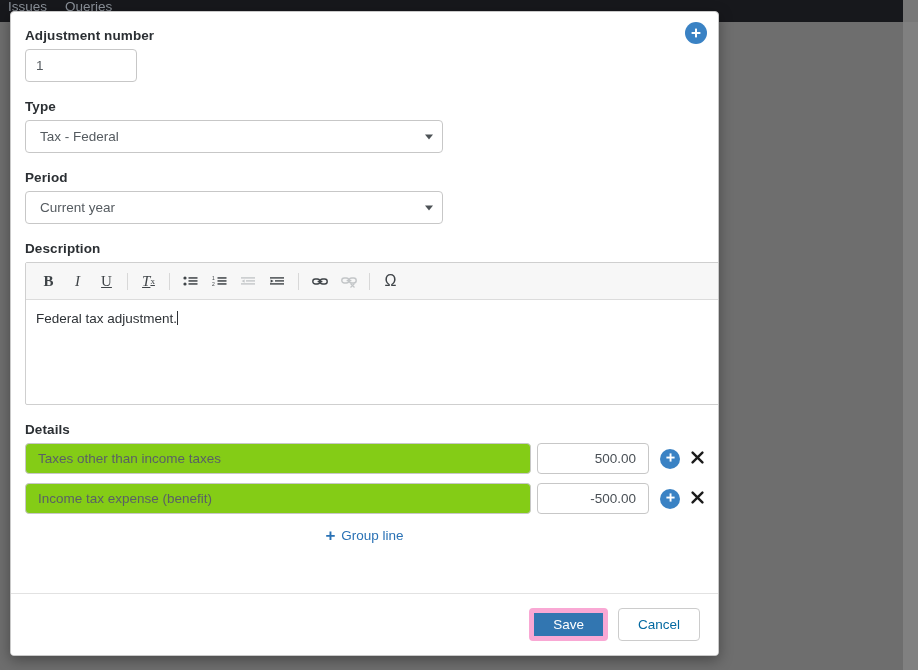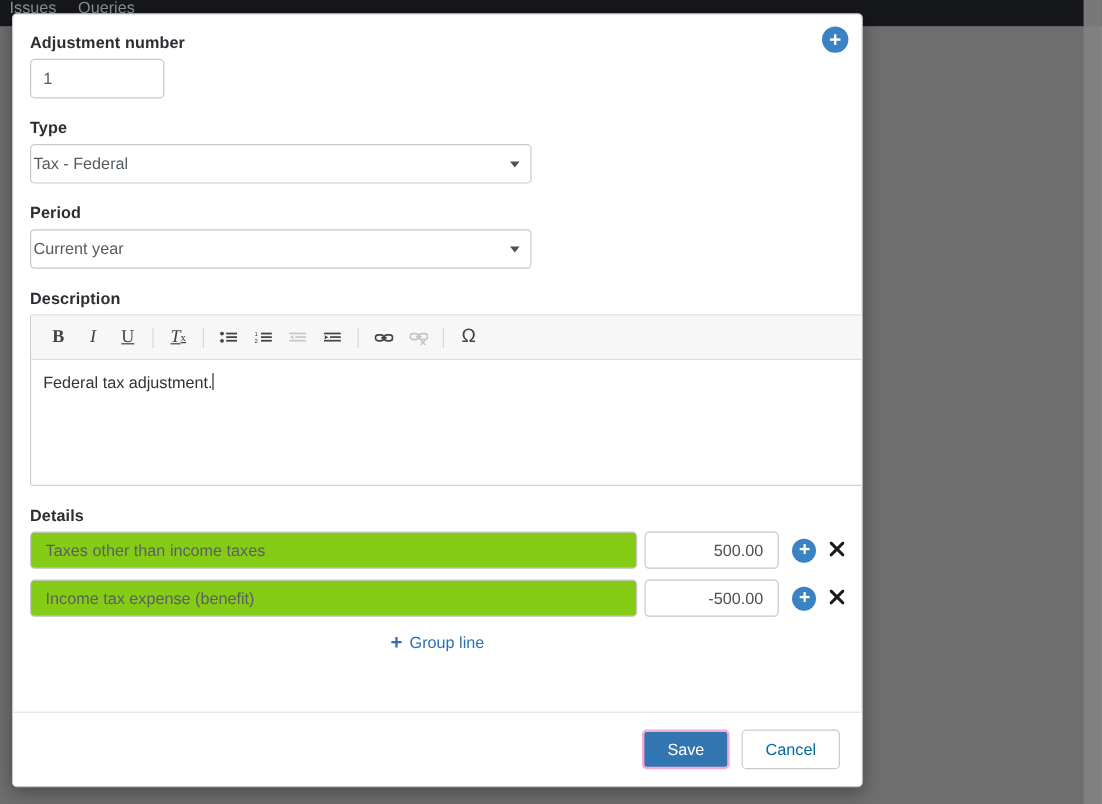--- a/index.html
+++ b/index.html
@@ -68,21 +68,21 @@
     background: #fff; color: #555b60; font-size: 13.5px;
     padding: 0 10px; font-family: "Liberation Sans", sans-serif;
     width: 100%; outline: none;
   }
   .w-adjnum { width: 112px; }
 
   .select-wrap { position: relative; width: 418px; }
   .select-box {
     height: 33px; border: 1px solid #c7c7c7; border-radius: 4px;
     background: #fff; color: #555b60; font-size: 13.5px;
-    padding: 0 26px 0 2px; display: flex; align-items: center;
+    padding: 0 26px 0 14px; display: flex; align-items: center;
     cursor: pointer; width: 100%;
   }
   .caret {
     position: absolute; right: 10px; top: 50%; transform: translateY(-50%);
     width: 0; height: 0; border-left: 4.5px solid transparent;
     border-right: 4.5px solid transparent; border-top: 5.5px solid #4d5256;
     pointer-events: none;
   }
 
   
@@ -159,21 +159,21 @@
   .modal-footer {
     flex: 0 0 auto; height: 62px; border-top: 1px solid #e2e2e2;
     display: flex; align-items: center; justify-content: flex-end;
     padding-right: 18px; gap: 10px; background: #fff;
   }
   .btn {
     height: 33px; border-radius: 4px; font-size: 13.5px;
     padding: 0 19px; cursor: pointer; font-family: "Liberation Sans", sans-serif;
     display: flex; align-items: center; justify-content: center;
   }
-  .btn-primary { background: #3276b1; border: 2px solid #f9a8d4; color: #fff; }
+  .btn-primary { background: #3276b1; border: 5px solid #f9a8d4; color: #fff; }
   .btn-default { background: #fff; border: 1px solid #cccccc; color: #0369a1; }
 
   
   .page-scrollbar {
     position: absolute; top: 0; right: 0; width: 15px; height: 670px;
     background: #787878; z-index: 4;
   }
   .page-scrollbar .thumb {
     position: absolute; top: 22px; left: 0; width: 15px; height: 648px;
     background: #808080;

